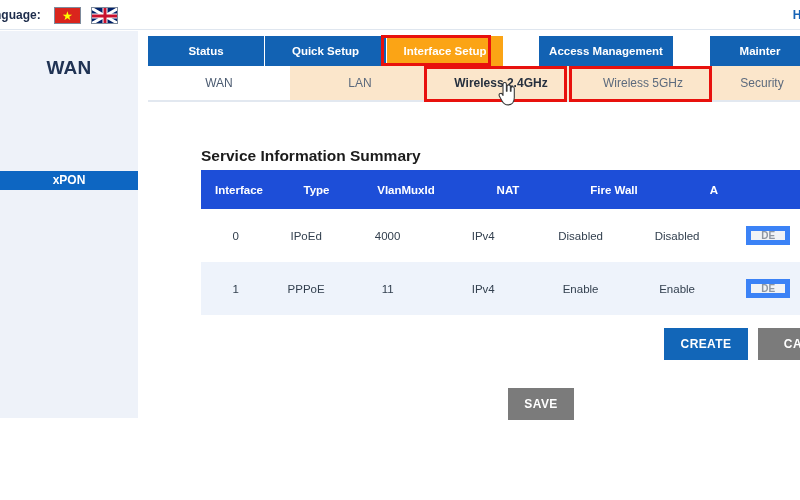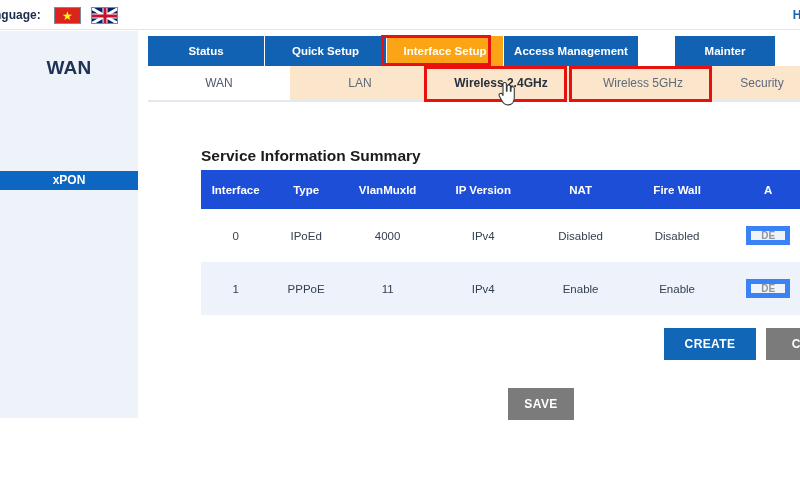--- a/index.html
+++ b/index.html
@@ -148,21 +148,21 @@
     white-space: nowrap;
   }
   .nav-tab.active {
     background: #fba415;
     color: #ffffff;
   }
   .nav-tab.w-status { width: 117px; }
   .nav-tab.w-quick  { width: 122px; }
   .nav-tab.w-iface  { width: 117px; }
   .nav-tab.w-adv    { width: 117px; }
-  .nav-tab.w-access { width: 135px; }
+  .nav-tab.w-access { width: 135px; margin-left: 35px; }
   .nav-tab.w-maint  { width: 100px; border-right: none; margin-left: 36px; }
 
   
   .subnav {
     position: absolute;
     left: 0; top: 35px;
     width: 662px; height: 34px;
     display: flex;
     background: #fbe6cb;
   }
@@ -301,21 +301,21 @@
     display: flex;
     align-items: center;
     justify-content: center;
     font-size: 12px;
     font-weight: bold;
     color: #ffffff;
     cursor: pointer;
     border: none;
     letter-spacing: .4px;
   }
-  .btn-create { width: 92px; background: #1266b8; }
+  .btn-create { width: 84px; background: #1266b8; }
   .btn-cancel { width: 88px; background: #7b7b7b; }
 
   .save-wrap {
     position: absolute;
     left: 360px; top: 286px;
   }
   .btn-save {
     width: 66px; height: 32px;
     background: #7b7b7b;
     display: flex;
@@ -379,21 +379,20 @@
     <div class="content">
 
       <div class="section-title">Service Information Summary</div>
 
       <div class="tbl">
 
         <div class="tbl-head">
           <div class="th c-iface">Interface</div>
           <div class="th c-type">Type</div>
           <div class="th c-vlan">VlanMuxId</div>
-          <div class="th c-ipver">IP Version</div>
           <div class="th c-nat">NAT</div>
           <div class="th c-fw">Fire Wall</div>
           <div class="th c-act">A</div>
         </div>
 
         <div class="tbl-row">
           <div class="td c-iface">0</div>
           <div class="td c-type">IPoEd</div>
           <div class="td c-vlan">4000</div>
           <div class="td c-ipver">IPv4</div>

